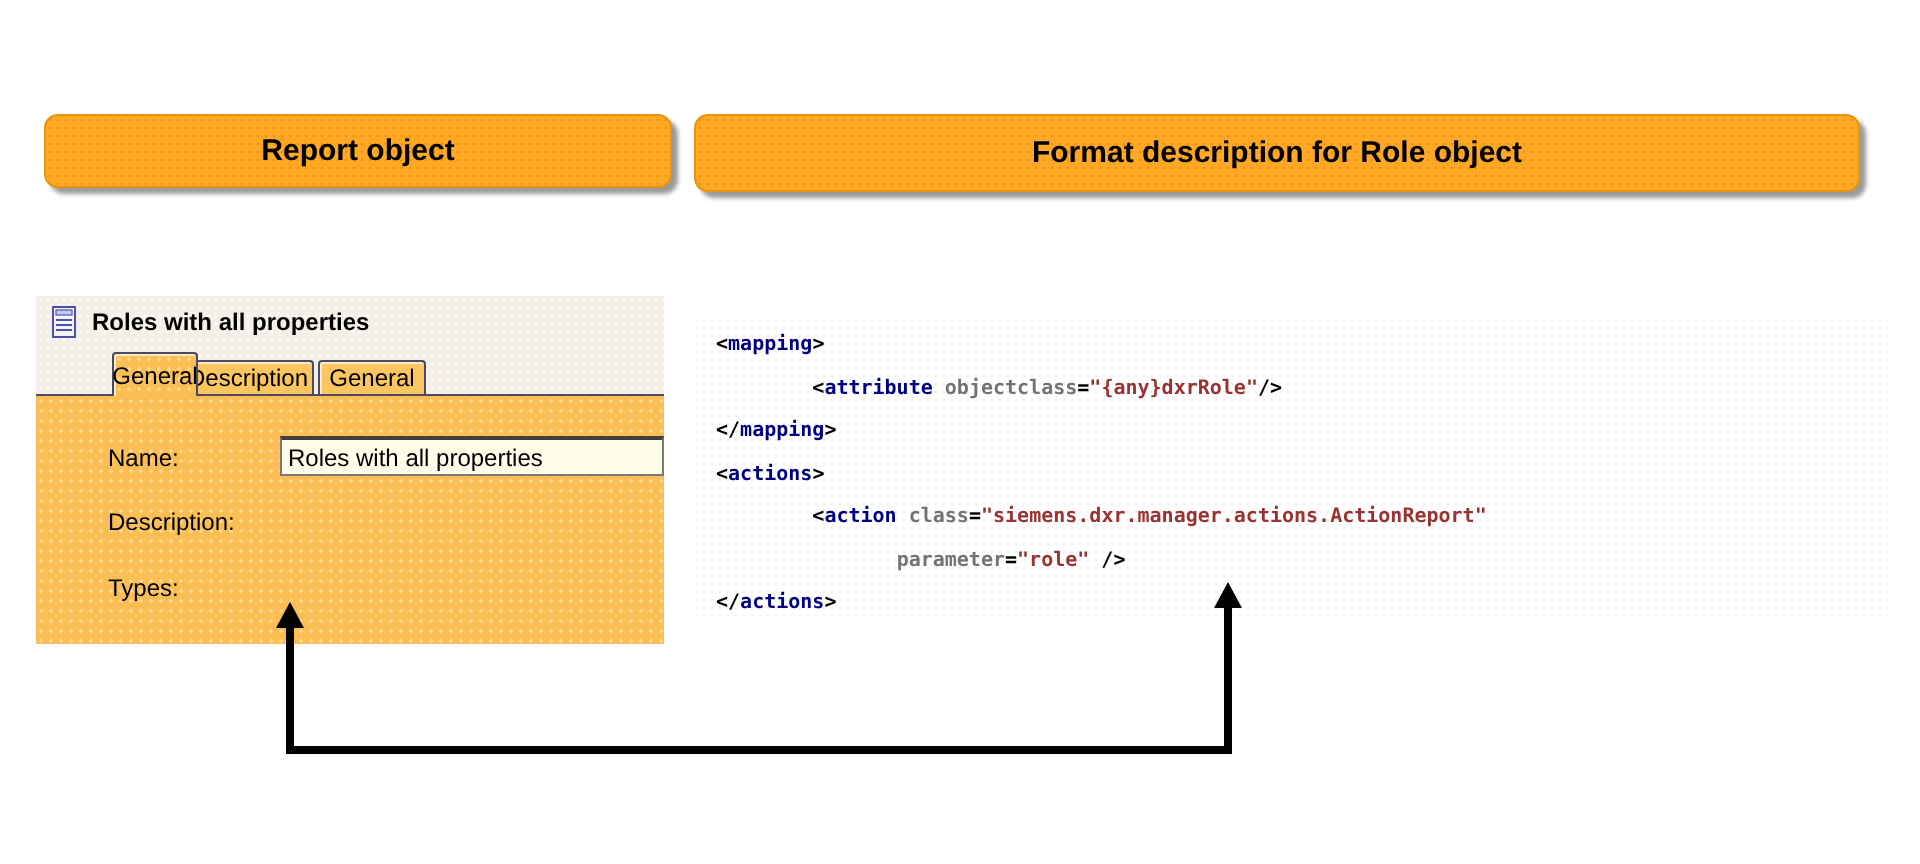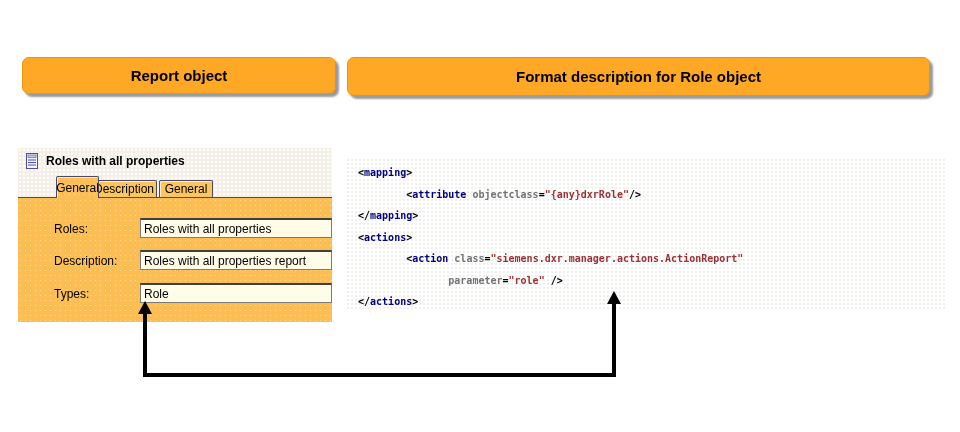--- a/index.html
+++ b/index.html
@@ -121,28 +121,26 @@
     </div>
     <div class="tab" id="tab-description">
       <span>Description</span>
     </div>
     <div class="tab" id="tab-format">
       <span>General</span>
     </div>
   </div>
 
   <div class="panel-content">
-    <span class="field-label" id="row-name-label">Roles:</span>
+    <span class="field-label" id="row-name-label">Name:</span>
     <input class="field-input" id="row-name-input" type="text" value="Roles with all properties" style="">
 
     <span class="field-label" id="row-desc-label">Description:</span>
-    <input class="field-input" id="row-desc-input" type="text" value="Roles with all properties report" style="">
 
     <span class="field-label" id="row-types-label">Types:</span>
-    <input class="field-input" id="row-types-input" type="text" value="Role" style="">
   </div>
 </div>
 
 <div class="code-bg"></div>
 <div class="code-block"><div class="code-line"><span class="tok-punct">&lt;</span><span class="tok-element">mapping</span><span class="tok-punct">&gt;</span></div><div class="code-line"><span class="tok-punct">        &lt;</span><span class="tok-element">attribute</span><span class="tok-punct"> </span><span class="tok-attr">objectclass</span><span class="tok-punct">=</span><span class="tok-value">"{any}dxrRole"</span><span class="tok-punct">/&gt;</span></div><div class="code-line"><span class="tok-punct">&lt;/</span><span class="tok-element">mapping</span><span class="tok-punct">&gt;</span></div><div class="code-line"><span class="tok-punct">&lt;</span><span class="tok-element">actions</span><span class="tok-punct">&gt;</span></div><div class="code-line"><span class="tok-punct">        &lt;</span><span class="tok-element">action</span><span class="tok-punct"> </span><span class="tok-attr">class</span><span class="tok-punct">=</span><span class="tok-value">"siemens.dxr.manager.actions.ActionReport"</span></div><div class="code-line"><span class="tok-punct">               </span><span class="tok-attr">parameter</span><span class="tok-punct">=</span><span class="tok-value">"role"</span><span class="tok-punct"> /&gt;</span></div><div class="code-line"><span class="tok-punct">&lt;/</span><span class="tok-element">actions</span><span class="tok-punct">&gt;</span></div></div>
 
 <svg class="arrow-overlay" width="960" height="432" viewBox="0 0 960 432">
   <polyline points="145,310 145,375 614,375 614,300" fill="none" stroke="#000000" stroke-width="4"></polyline>
   <polygon points="145,301 138,314 152,314" fill="#000000"></polygon>
   <polygon points="614,291 607,304 621,304" fill="#000000"></polygon>

